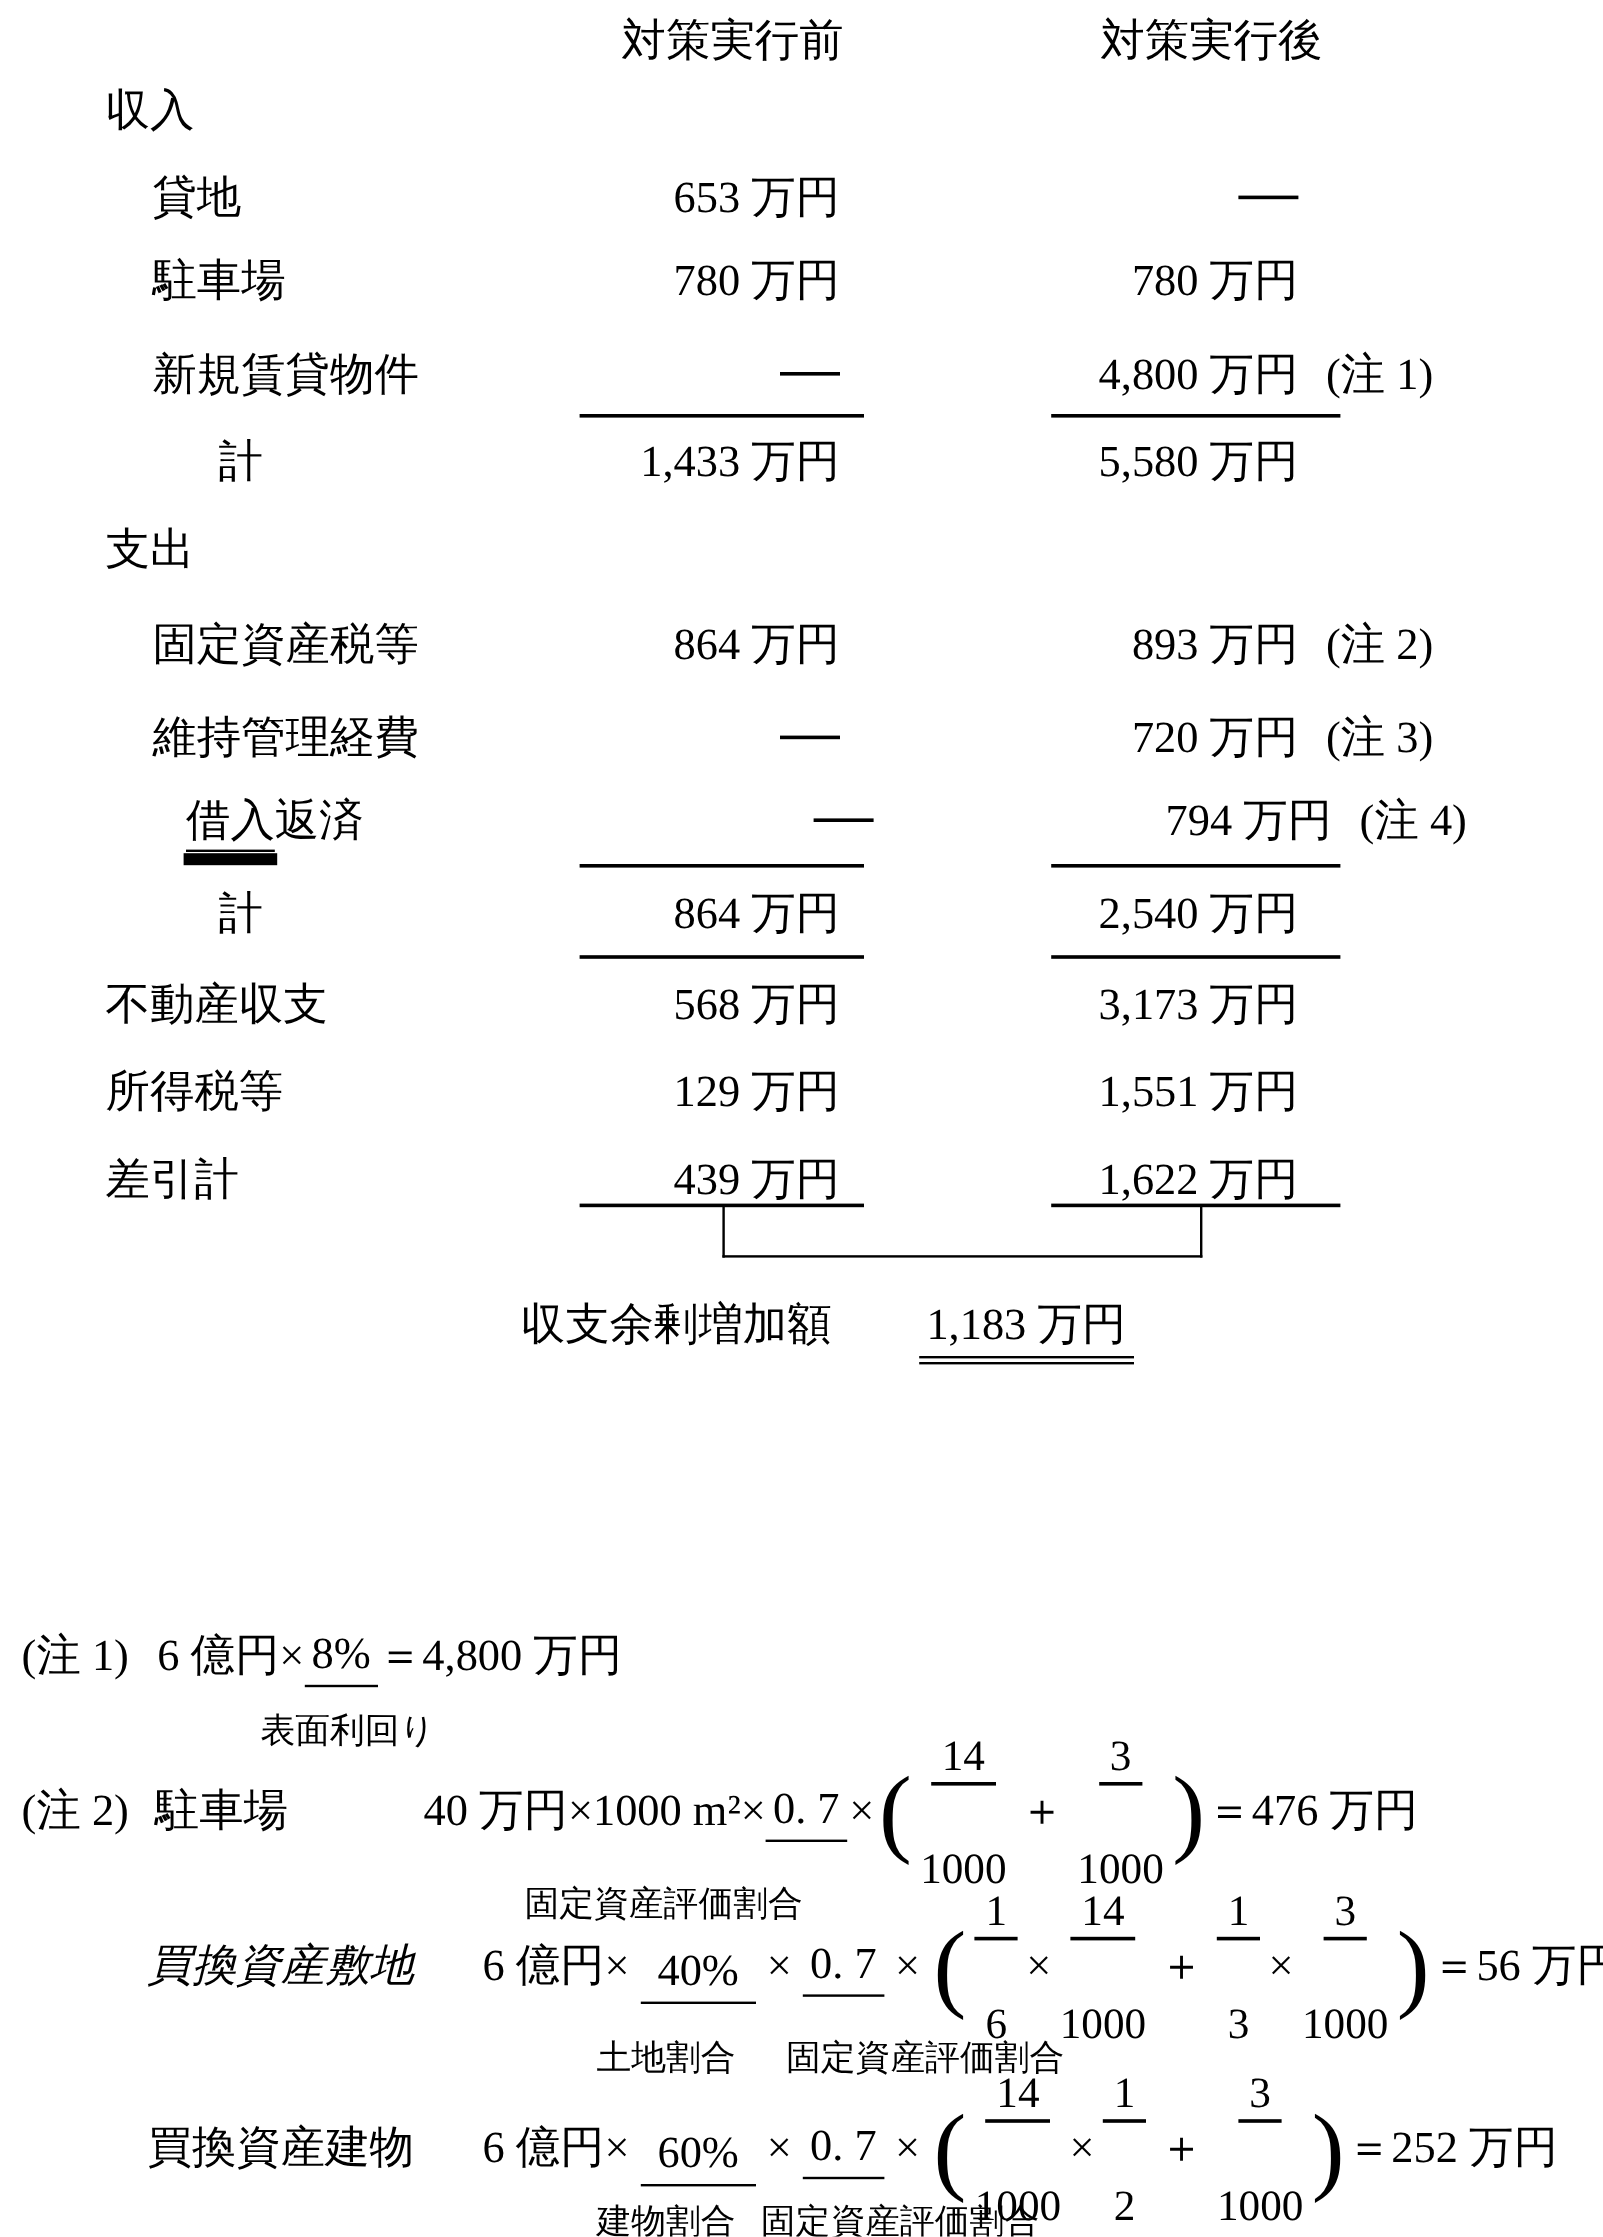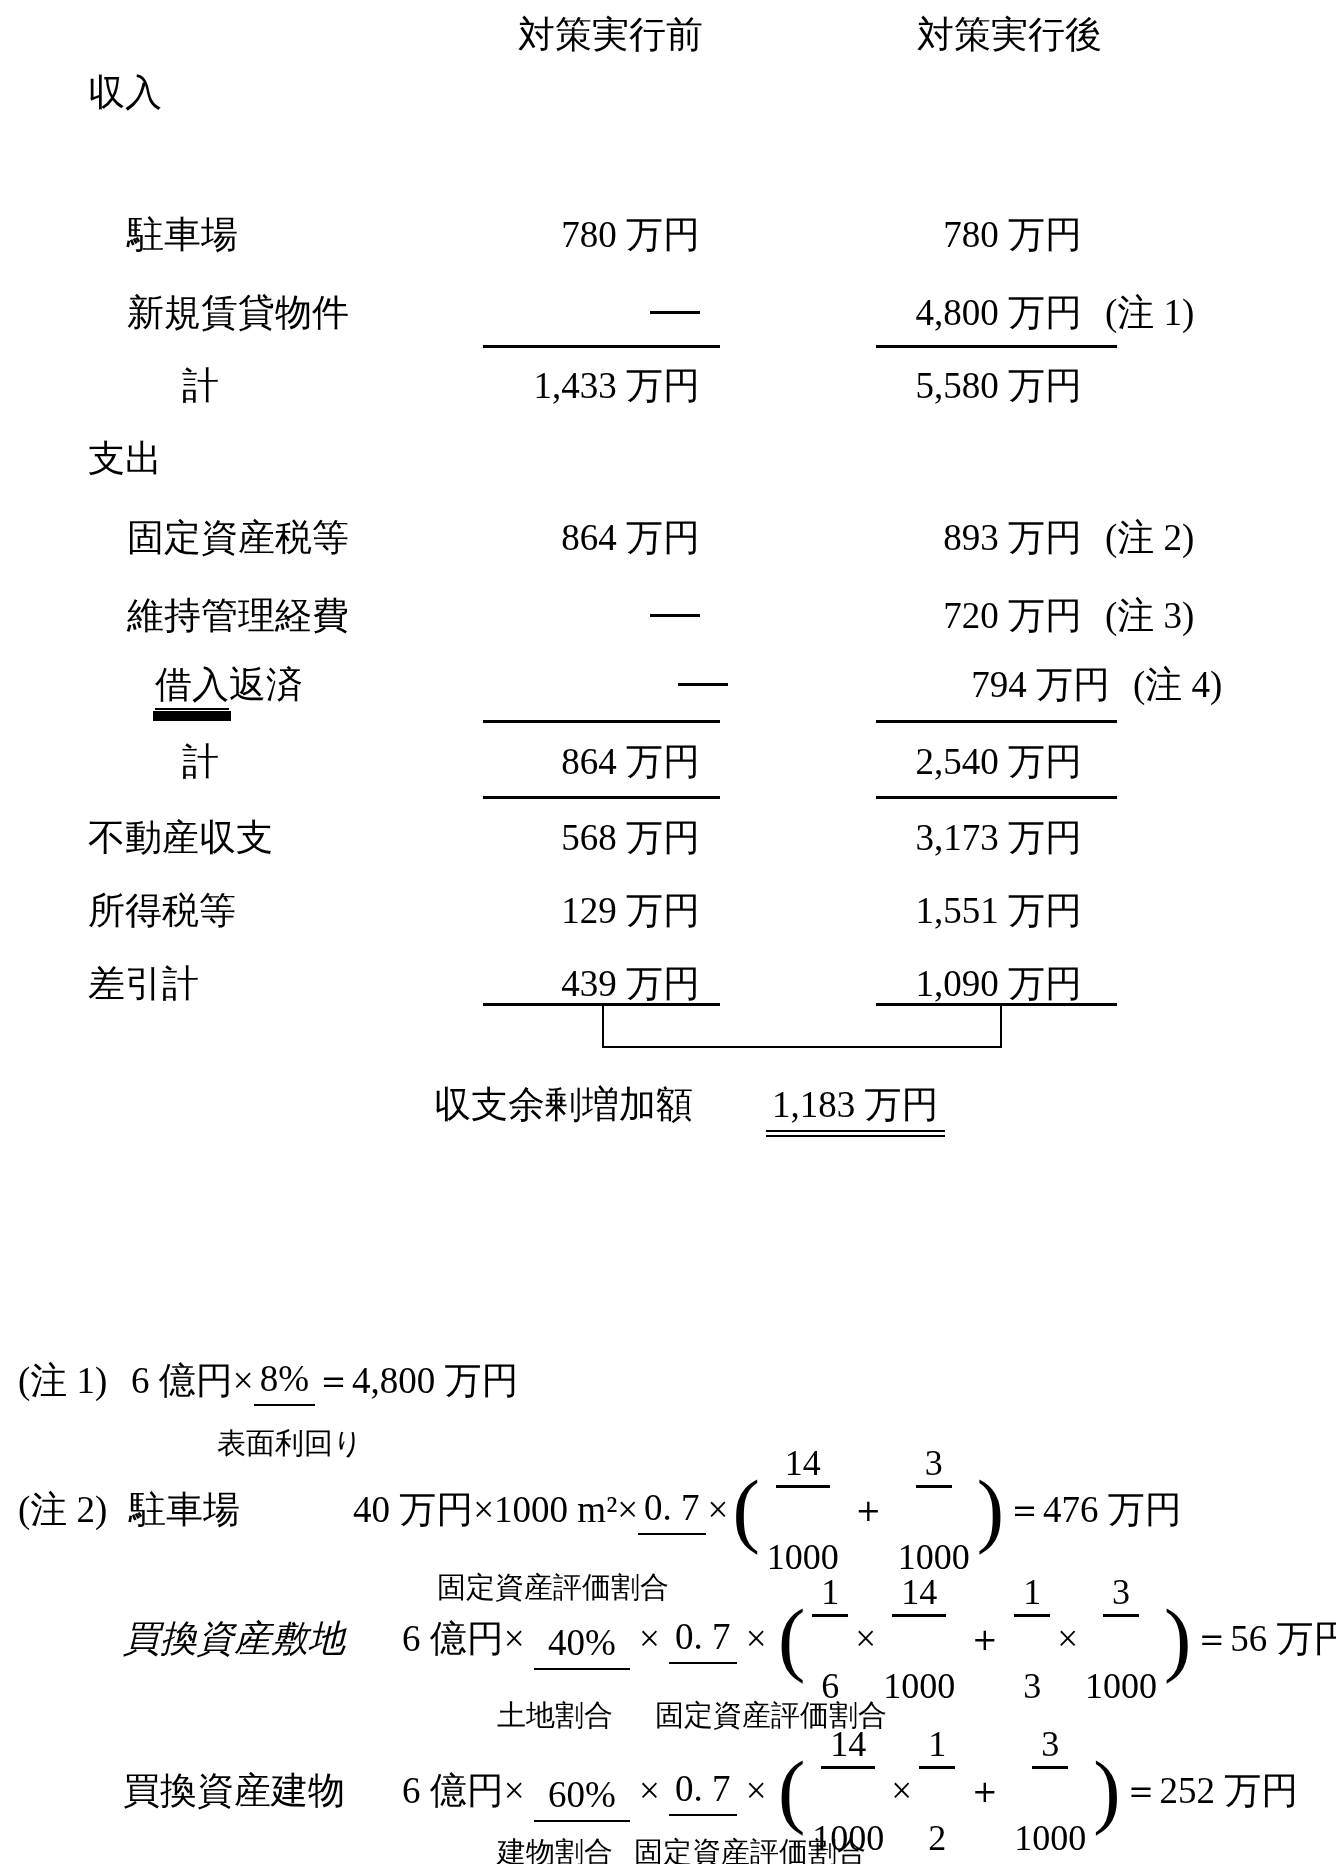--- a/index.html
+++ b/index.html
@@ -41,20 +41,25 @@
 
 <div class="page">
 
   <span class="hdr" style="left:518px;">対策実行前</span>
   <span class="hdr" style="left:917px;">対策実行後</span>
 
   <div class="trow" style="top:70px;">
     <span class="lbl sec">収入</span>
   </div>
 
+  <div class="trow" style="top:143px;">
+    <span class="lbl item">貸地</span>
+    <span class="val v1">653 万円</span>
+    <span class="val v2"><span class="dash"></span></span>
+  </div>
 
   <div class="trow" style="top:212px;">
     <span class="lbl item">駐車場</span>
     <span class="val v1">780 万円</span>
     <span class="val v2">780 万円</span>
   </div>
 
   <div class="trow" style="top:290px;">
     <span class="lbl item">新規賃貸物件</span>
     <span class="val v1"><span class="dash"></span></span>
@@ -116,21 +121,21 @@
 
   <div class="trow" style="top:888px;">
     <span class="lbl sec">所得税等</span>
     <span class="val v1">129 万円</span>
     <span class="val v2">1,551 万円</span>
   </div>
 
   <div class="trow" style="top:961px;">
     <span class="lbl sec">差引計</span>
     <span class="val v1">439 万円</span>
-    <span class="val v2">1,090 万円</span>
+    <span class="val v2">1,622 万円</span>
   </div>
 
   <div class="rule" style="left:483px;top:1003px;width:237px;"></div>
   <div class="rule" style="left:876px;top:1003px;width:241px;"></div>
 
   <div class="vline" style="left:602px;top:1004px;height:44px;"></div>
   <div class="vline" style="left:1000px;top:1004px;height:44px;"></div>
   <div class="rule" style="left:602px;top:1046px;width:400px;height:2px;"></div>
 
   <span class="sum-lbl">収支余剰増加額</span>

